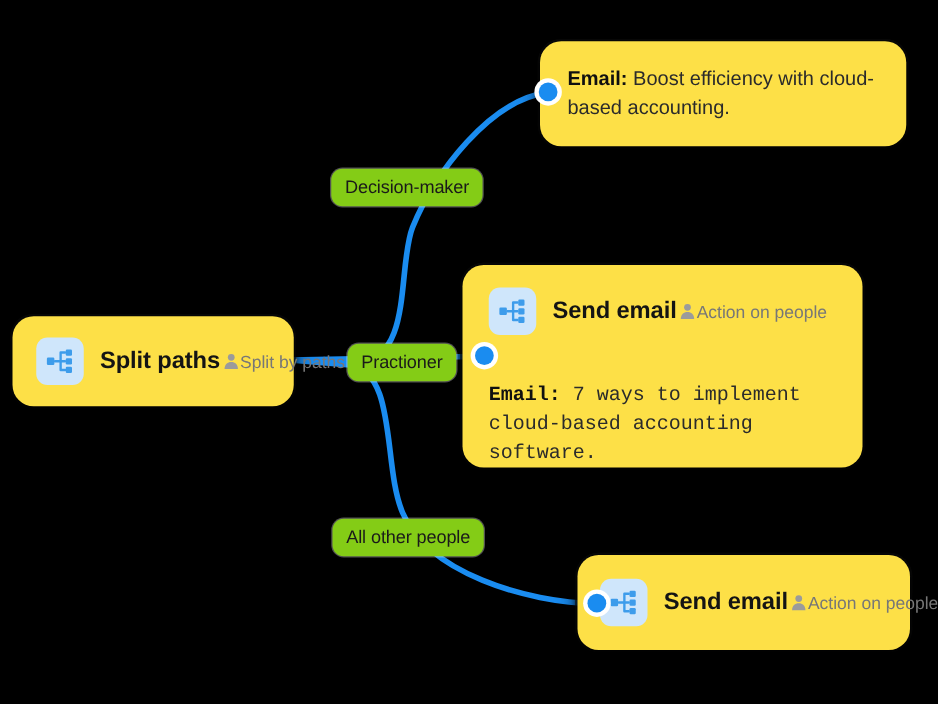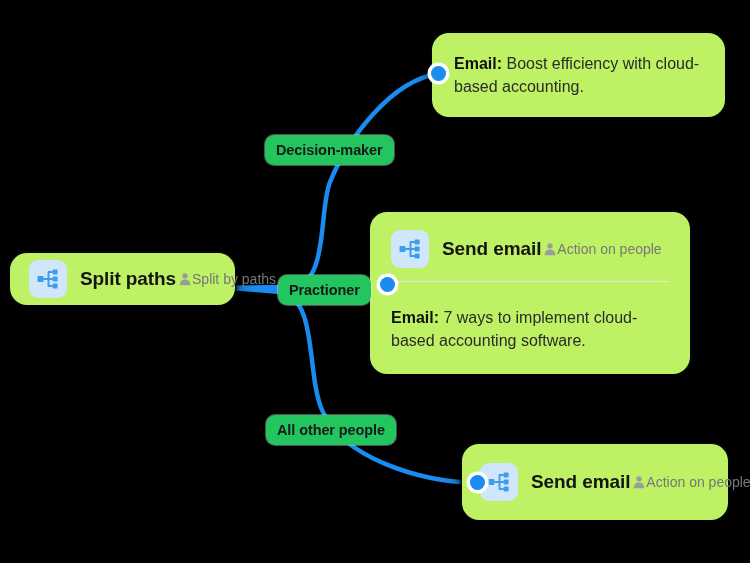--- a/index.html
+++ b/index.html
@@ -29,21 +29,21 @@
     width: 750px;
     height: 563px;
     z-index: 1;
     pointer-events: none;
   }
 
   
   .card {
     position: absolute;
     z-index: 3;
-    background: #bef264;
+    background: #fde047;
     border-radius: 17px;
     box-shadow: 0 6px 16px rgba(0,0,0,0.85),
                 0 2px 6px rgba(0,0,0,0.9),
                 0 0 0 2px rgba(20,20,20,0.55);
     box-sizing: border-box;
   }
 
   .card-head {
     display: flex;
     align-items: center;
@@ -93,57 +93,57 @@
   .card-body {
     font-size: 16px;
     color: #2b2b2b;
     line-height: 1.45;
   }
   .card-body b { color: #101010; font-weight: bold; }
 
   
   #card-split {
     left: 10px;  top: 253px;
-    width: 225px; height: 52px;
+    width: 225px; height: 72px;
     padding: 16px 16px 16px 19px;
     display: flex; align-items: center;
   }
   #card-split .node-title { font-size: 19px; }
 
   #card-top {
     left: 432px; top: 33px;
     width: 293px; height: 84px;
     padding: 16px 22px;
     display: flex; align-items: center;
   }
   #card-top .card-body { font-size: 16px; }
 
   #card-mid {
     left: 370px; top: 212px;
     width: 320px; height: 162px;
     padding: 18px 21px 18px 21px;
     display: flex; flex-direction: column;
   }
-  #card-mid .card-body { margin-top: 24px; }
+  #card-mid .card-body { margin-top: 24px; font-family: Liberation Mono, monospace; }
 
   #card-bot {
     left: 462px; top: 444px;
     width: 266px; height: 76px;
     padding: 17px 18px;
     display: flex; align-items: center;
   }
 
   
   .path-label {
     position: absolute;
     z-index: 4;
-    background: #22c55e;
+    background: #84cc16;
     border-radius: 9px;
     font-size: 14.5px;
-    font-weight: bold;
+    font-weight: normal;
     color: #1a1a1a;
     letter-spacing: -0.1px;
     padding: 7px 11px;
     white-space: nowrap;
     box-shadow: 0 0 0 1px rgba(255,255,255,0.32);
   }
   #label-0 { left: 265px; top: 135px; }
   #label-1 { left: 278px; top: 275px; }
   #label-2 { left: 266px; top: 415px; text-align: center; }
 

